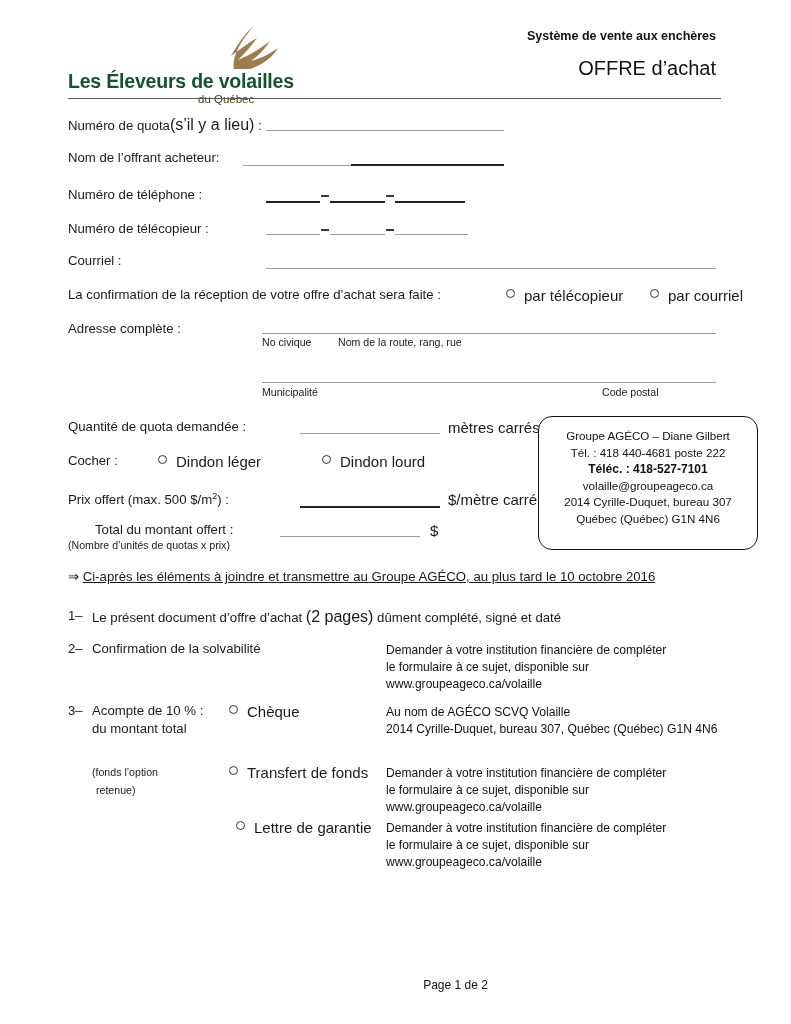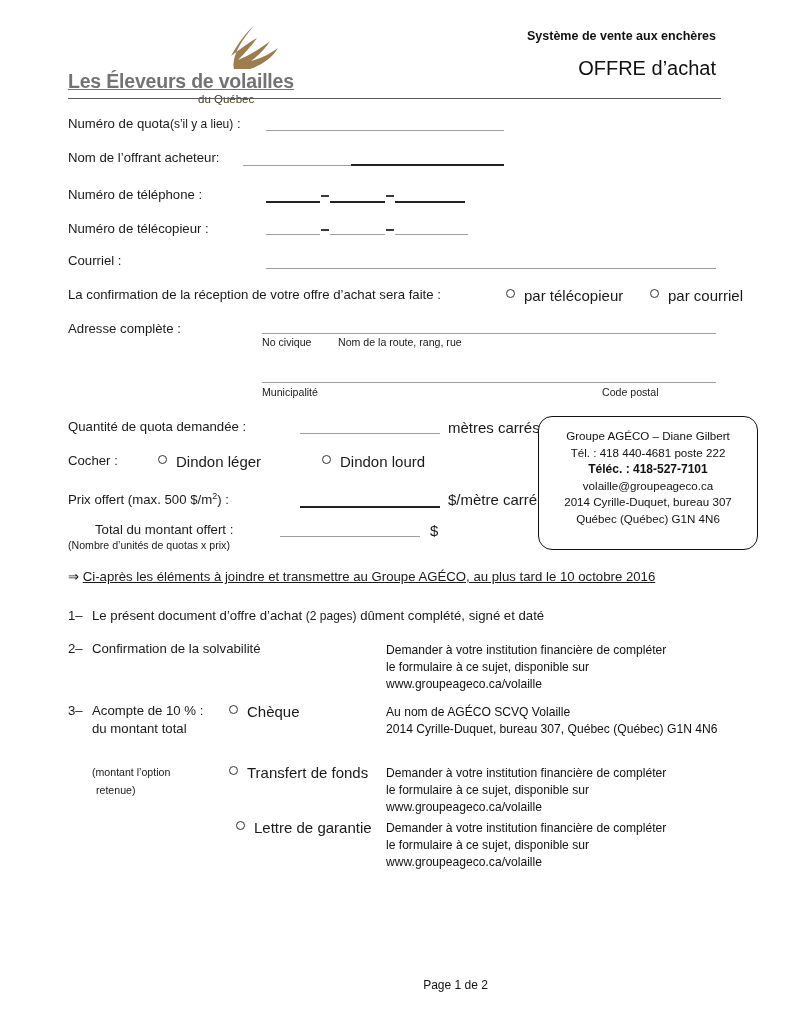--- a/index.html
+++ b/index.html
@@ -39,25 +39,24 @@
     top: 0px;
     width: 70px;
     height: 44px;
   }
   .logo-text {
     position: absolute;
     left: 0px;
     top: 46px;
     font-size: 19.5px;
     font-weight: bold;
-    color: #737373;
+    color: #14532d;
     letter-spacing: -0.2px;
     white-space: nowrap;
     line-height: 1;
-    text-decoration: underline;
   }
   .logo-sub {
     position: absolute;
     left: 130px;
     top: 68px;
     font-size: 11.5px;
     color: #4a3a16;
     white-space: nowrap;
     line-height: 1;
   }
@@ -97,21 +96,21 @@
     line-height: 1;
   }
   .small-label {
     position: absolute;
     font-size: 10.6px;
     color: #1a1a1a;
     white-space: nowrap;
     line-height: 1;
   }
   .tiny-note {
-    font-size: 12px;
+    font-size: 16px;
   }
   .rule-light {
     position: absolute;
     height: 1px;
     background: #9e9e9e;
   }
   .rule-dark {
     position: absolute;
     height: 1.6px;
     background: #222222;
@@ -316,21 +315,21 @@
   <div class="item-text" style="left:92px; top:642px;">Confirmation de la solvabilité</div>
   <div class="desc" style="left:386px; top:642px;">
     <div>Demander à votre institution financière de compléter</div>
     <div>le formulaire à ce sujet, disponible sur</div>
     <div>www.groupeageco.ca/volaille</div>
   </div>
 
   <div class="item-num" style="left:68px; top:704px;">3–</div>
   <div class="item-text" style="left:92px; top:704px;">Acompte de 10 % :</div>
   <div class="item-text" style="left:92px; top:722px;">du montant total</div>
-  <div class="small-label" style="left:92px; top:767px;">(montant l’option</div>
+  <div class="small-label" style="left:92px; top:767px;">(fonds l’option</div>
   <div class="small-label" style="left:96px; top:785px;">retenue)</div>
 
   <div class="radio" style="left:229px; top:705px;"></div>
   <div class="opt-label" style="left:247px; top:704px;">Chèque</div>
   <div class="desc" style="left:386px; top:704px;">
     <div>Au nom de AGÉCO SCVQ Volaille</div>
     <div>2014 Cyrille-Duquet, bureau 307, Québec (Québec) G1N 4N6</div>
   </div>
 
   <div class="radio" style="left:229px; top:766px;"></div>

